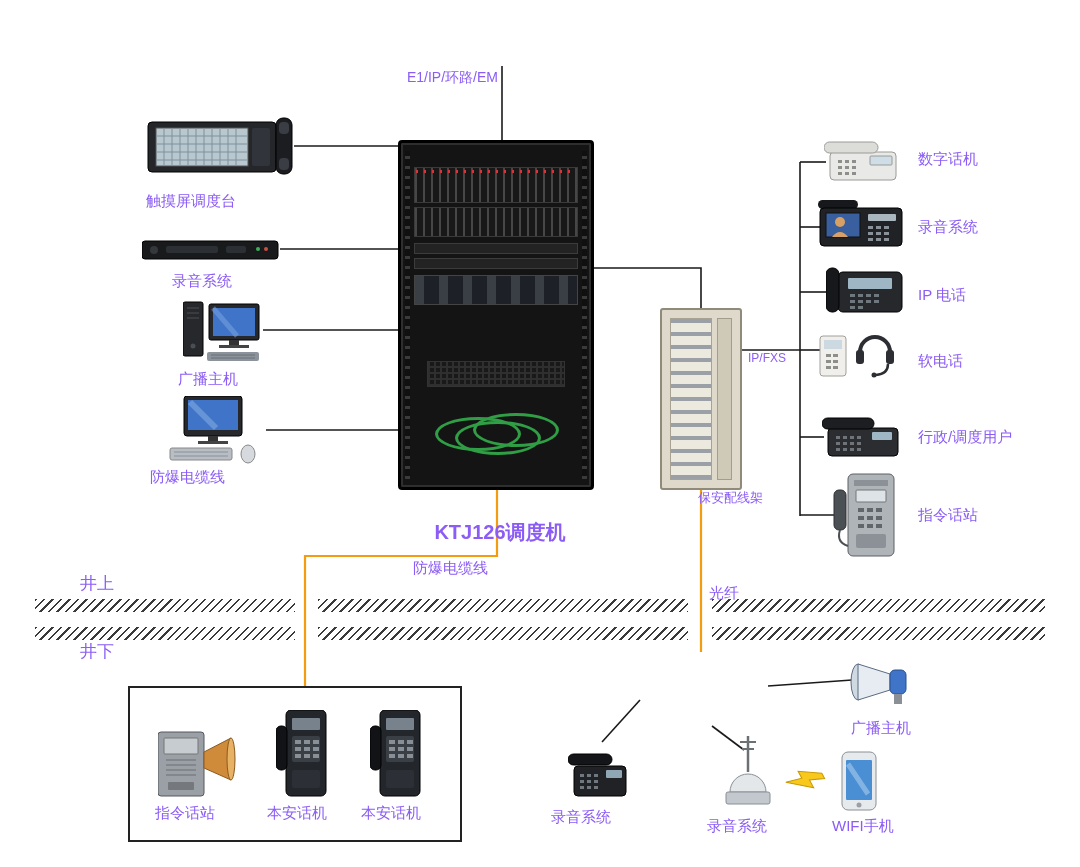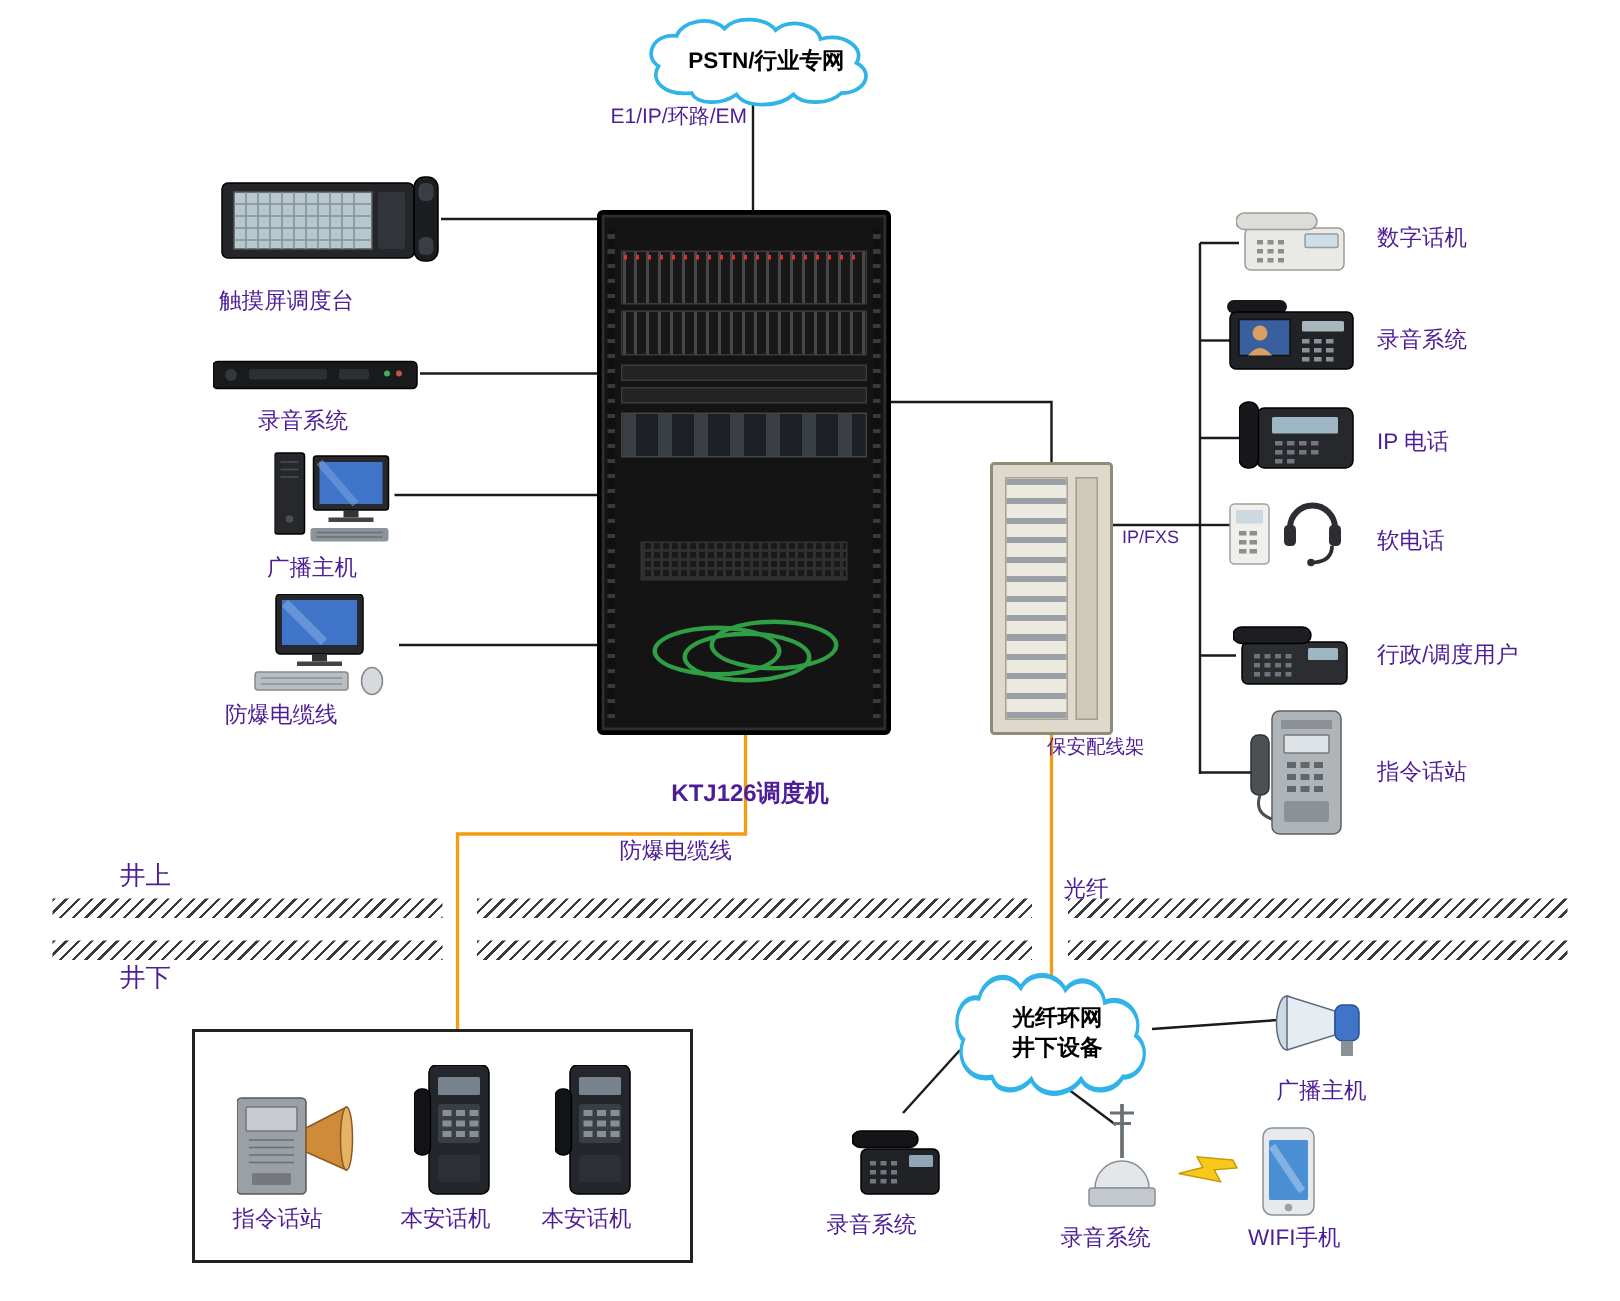--- a/index.html
+++ b/index.html
@@ -1,20 +1,20 @@
 <!DOCTYPE html>
 <html><head>
 <meta charset="utf-8">
 <style>
   *{box-sizing:border-box;margin:0;padding:0}
   body{font-family:"Liberation Sans","DejaVu Sans",sans-serif;background:#fff}
   .canvas{position:relative;width:1080px;height:867px;background:#fff;overflow:hidden}
   .wires{position:absolute;left:0;top:0;z-index:1}
   .dev{position:absolute;z-index:3}
-  .lbl{position:absolute;z-index:4;font-size:15px;color:#4c1d95;white-space:nowrap;line-height:1.2}
+  .lbl{position:absolute;z-index:4;font-size:15px;color:#8b5cf6;white-space:nowrap;line-height:1.2}
   .lbl.small{font-size:12px}
   .lbl.mid{font-size:13px}
   .lbl.big{font-size:17px}
   .lbl.bold{font-weight:bold}
   .cloud-wrap{position:absolute;z-index:3}
   .cloud-wrap svg{position:absolute;left:0;top:0}
   .cloud-text{position:absolute;inset:0;display:flex;flex-direction:column;align-items:center;justify-content:center;font-weight:bold;font-size:15px;color:#000;z-index:2;line-height:1.35}
   
   .hatch{position:absolute;z-index:2;height:13px;background:repeating-linear-gradient(135deg,#3a3a3a 0 1.6px,transparent 1.6px 6px)}
   
@@ -67,26 +67,20 @@
     <polygon points="13,0 0,20 8,20 4,36 22,14 13,14 19,0" transform="translate(794,762) rotate(62 11 18)" fill="#f8c81c" stroke="#c79a00" stroke-width="1"></polygon>
   </svg>
 
   <div class="hatch" style="left:35px;top:599px;width:260px"></div>
   <div class="hatch" style="left:318px;top:599px;width:370px"></div>
   <div class="hatch" style="left:712px;top:599px;width:333px"></div>
   <div class="hatch" style="left:35px;top:627px;width:260px"></div>
   <div class="hatch" style="left:318px;top:627px;width:370px"></div>
   <div class="hatch" style="left:712px;top:627px;width:333px"></div>
 
-  <div class="cloud-wrap" style="left:425px;top:10px;width:172px;height:62px">
-    <svg width="172" height="62" viewBox="0 0 172 62">
-      <path d="M36,52 C18,54 8,44 14,34 C4,28 10,12 26,14 C30,4 48,0 58,9 C66,0 86,2 92,10 C102,2 120,6 122,16 C138,12 152,22 146,32 C158,38 152,52 136,52 C128,60 110,60 104,53 C94,62 72,62 66,53 C56,60 40,60 36,52 Z" fill="#fff" stroke="#2fb3e8" stroke-width="2.5"></path>
-    </svg>
-    <div class="cloud-text">PSTN/行业专网</div>
-  </div>
   <div class="lbl" style="left:388px;top:69px;width:110px;text-align:right;font-size:14px">E1/IP/环路/EM</div>
 
   <div class="dev" style="left:146px;top:112px">
     <svg width="148" height="64">
       <rect x="2" y="10" width="128" height="50" rx="4" fill="#24262a" stroke="#000"></rect>
       <rect x="10" y="16" width="92" height="38" fill="#b9c7ce" stroke="#555"></rect>
       <path d="M18 16V54M26 16V54M34 16V54M42 16V54M50 16V54M58 16V54M66 16V54M74 16V54M82 16V54M90 16V54" stroke="#7d929b" stroke-width="1"></path>
       <path d="M10 24H102M10 32H102M10 40H102M10 48H102" stroke="#7d929b" stroke-width="1"></path>
       <rect x="106" y="16" width="18" height="38" rx="2" fill="#31343a"></rect>
       <rect x="130" y="6" width="16" height="56" rx="7" fill="#1b1d20" stroke="#000"></rect>
@@ -147,21 +141,21 @@
     <div class="rack-unit" style="top:100px;height:11px"></div>
     <div class="rack-unit" style="top:115px;height:11px"></div>
     <div class="rack-module" style="top:132px;height:30px"></div>
     <div class="rack-vent" style="top:218px;height:26px"></div>
     <div class="coil" style="left:34px;top:268px;width:128px;height:48px">
       <div class="loop" style="left:0;top:6px"></div>
       <div class="loop" style="left:20px;top:10px"></div>
       <div class="loop" style="left:38px;top:2px"></div>
     </div>
   </div>
-  <div class="lbl bold" style="left:418px;top:520px;width:164px;text-align:center;font-size:16px">KTJ126调度机</div>
+  <div class="lbl bold" style="left:418px;top:520px;width:164px;text-align:center;font-size:20px">KTJ126调度机</div>
 
   <div class="frame" style="left:660px;top:308px;width:82px;height:182px">
     <div class="frame-rows"></div>
     <div class="frame-duct"></div>
   </div>
   <div class="lbl mid" style="left:698px;top:490px">保安配线架</div>
   <div class="lbl small" style="left:748px;top:351px">IP/FXS</div>
 
   <div class="dev" style="left:824px;top:134px">
     <svg width="84" height="50">
@@ -270,29 +264,20 @@
       <rect x="10" y="0" width="40" height="86" rx="5" fill="#23262b" stroke="#000"></rect>
       <rect x="16" y="8" width="28" height="12" rx="1" fill="#77828c"></rect>
       <rect x="16" y="26" width="28" height="26" rx="2" fill="#3a3f46"></rect>
       <path d="M19 30h6v4h-6zM28 30h6v4h-6zM37 30h6v4h-6zM19 37h6v4h-6zM28 37h6v4h-6zM37 37h6v4h-6zM19 44h6v4h-6zM28 44h6v4h-6zM37 44h6v4h-6z" fill="#888f96"></path>
       <rect x="0" y="16" width="11" height="44" rx="5" fill="#111317" stroke="#000"></rect>
       <rect x="16" y="60" width="28" height="18" rx="2" fill="#2c3036"></rect>
     </svg>
   </div>
   <div class="lbl" style="left:361px;top:804px">本安话机</div>
 
-  <div class="cloud-wrap" style="left:630px;top:646px;width:150px;height:86px">
-    <svg width="150" height="86" viewBox="0 0 172 62" preserveAspectRatio="none">
-      <path d="M36,52 C18,54 8,44 14,34 C4,28 10,12 26,14 C30,4 48,0 58,9 C66,0 86,2 92,10 C102,2 120,6 122,16 C138,12 152,22 146,32 C158,38 152,52 136,52 C128,60 110,60 104,53 C94,62 72,62 66,53 C56,60 40,60 36,52 Z" fill="#fff" stroke="#2fb3e8" stroke-width="2.5"></path>
-    </svg>
-    <div class="cloud-text">
-      <span>光纤环网</span>
-      <span>井下设备</span>
-    </div>
-  </div>
 
   <div class="dev" style="left:568px;top:740px">
     <svg width="62" height="62">
       <rect x="0" y="14" width="44" height="11" rx="5.5" fill="#141518" stroke="#000"></rect>
       <rect x="6" y="26" width="52" height="30" rx="4" fill="#202226" stroke="#000"></rect>
       <rect x="38" y="30" width="16" height="8" rx="1" fill="#8fa6b4"></rect>
       <path d="M12 34h4v3h-4zM19 34h4v3h-4zM26 34h4v3h-4zM12 40h4v3h-4zM19 40h4v3h-4zM26 40h4v3h-4zM12 46h4v3h-4zM19 46h4v3h-4zM26 46h4v3h-4z" fill="#70787f"></path>
     </svg>
   </div>
   <div class="lbl" style="left:551px;top:808px">录音系统</div>

